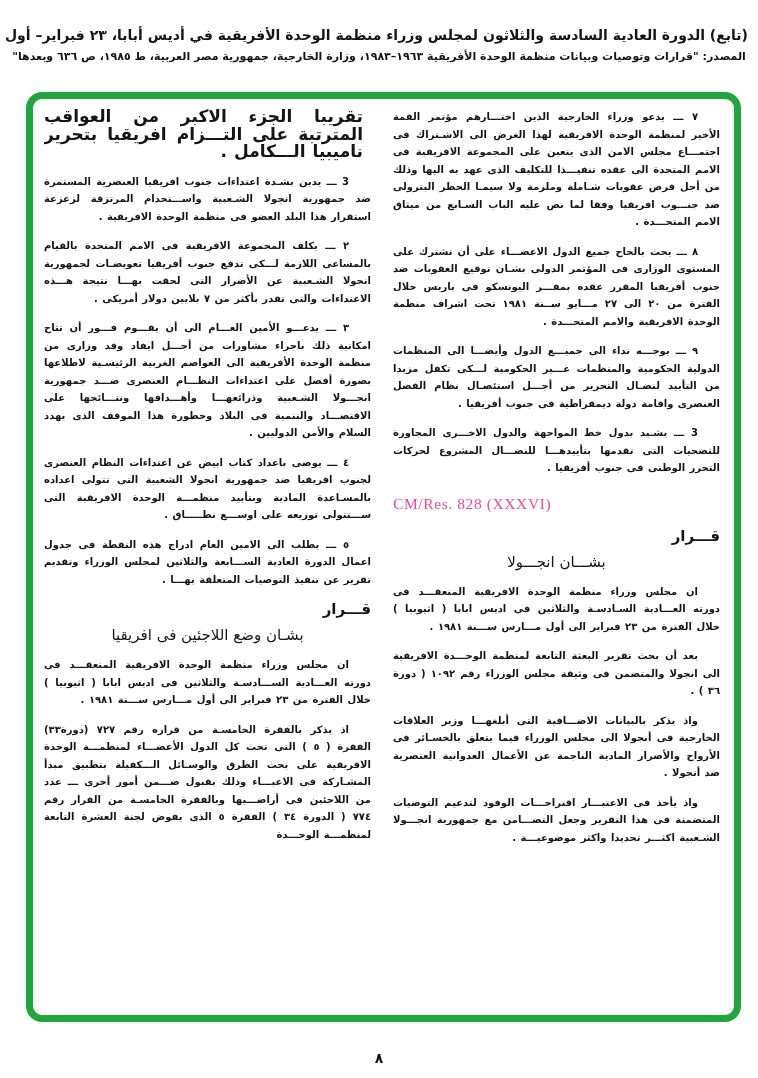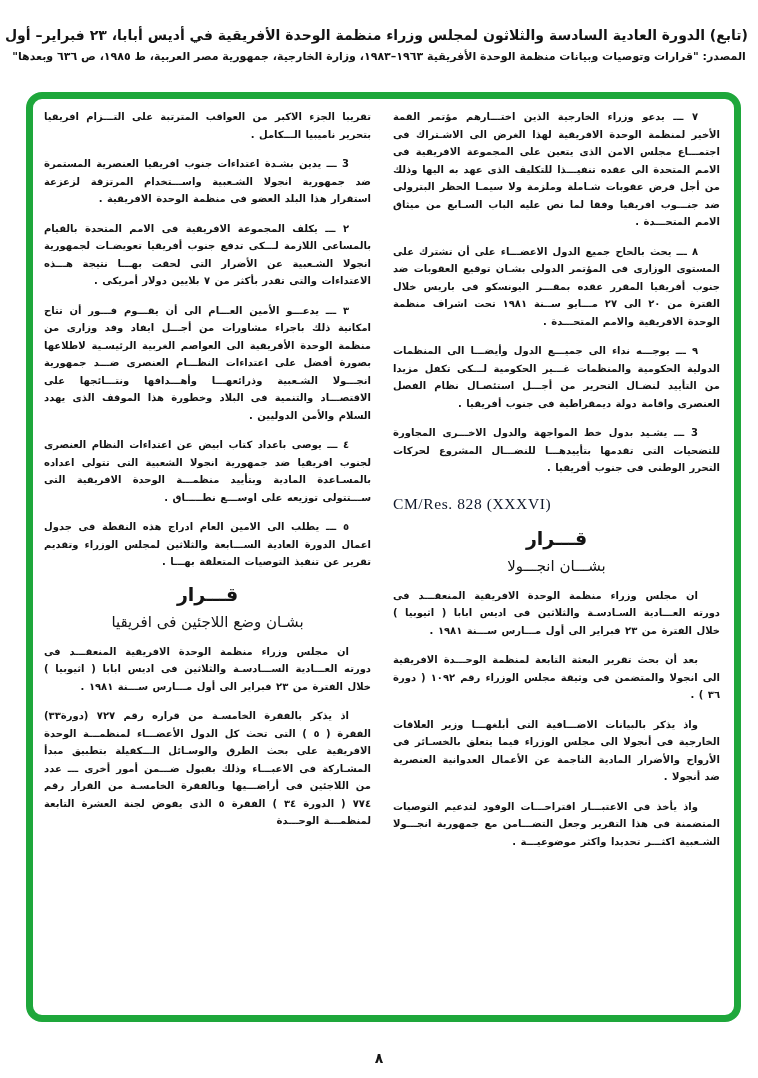--- a/index.html
+++ b/index.html
@@ -64,41 +64,40 @@
   .para {
     font-size: 10px;
     line-height: 17.5px;
     font-weight: bold;
     text-align: justify;
     text-indent: 22px;
     margin: 0 0 12px 0;
     word-spacing: 1px;
   }
   .para_cont {
-    font-size: 10px;
+    font-size: 17px;
     line-height: 17.5px;
     font-weight: bold;
     text-align: justify;
     text-indent: 0;
-    margin: 0 0 12px 0;
+    margin: 0 8px 12px 0;
     word-spacing: 1px;
   }
   .ref {
     direction: ltr;
     text-align: left;
     font-family: "Liberation Serif", serif;
     font-size: 15.5px;
     font-weight: normal;
     letter-spacing: 0.6px;
     margin: 18px 0 14px 0;
-    color: #0f172a;
+    color: #ec4899;
   }
   .heading {
-    text-align: center;
-    font-size: 19px;
+    font-size: 15px;
     font-weight: bold;
     margin: 0 0 8px 0;
   }
   .subheading {
     text-align: center;
     font-size: 15px;
     font-weight: normal;
     margin: 0 0 12px 0;
   }
 

